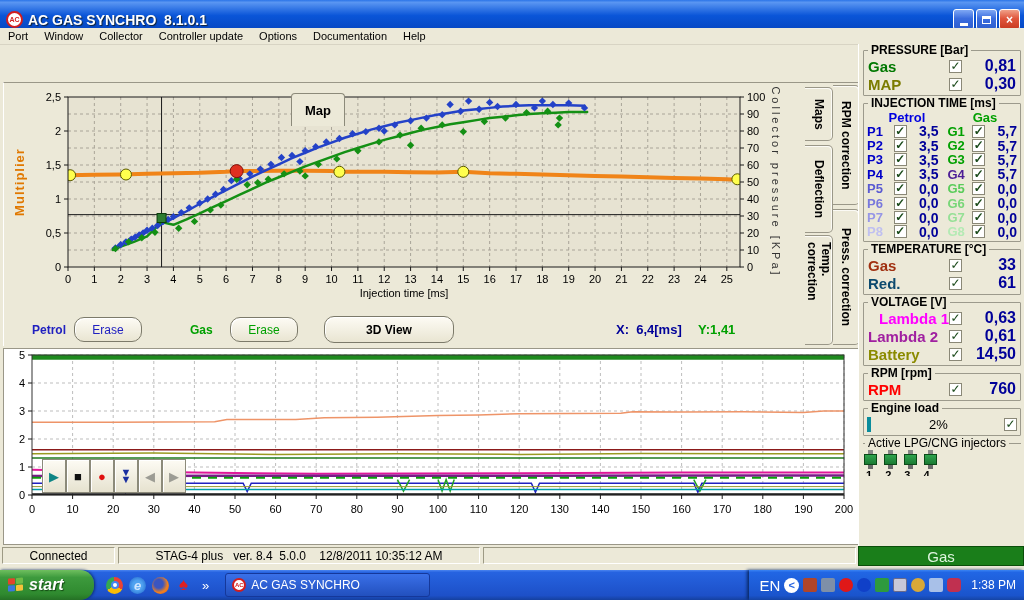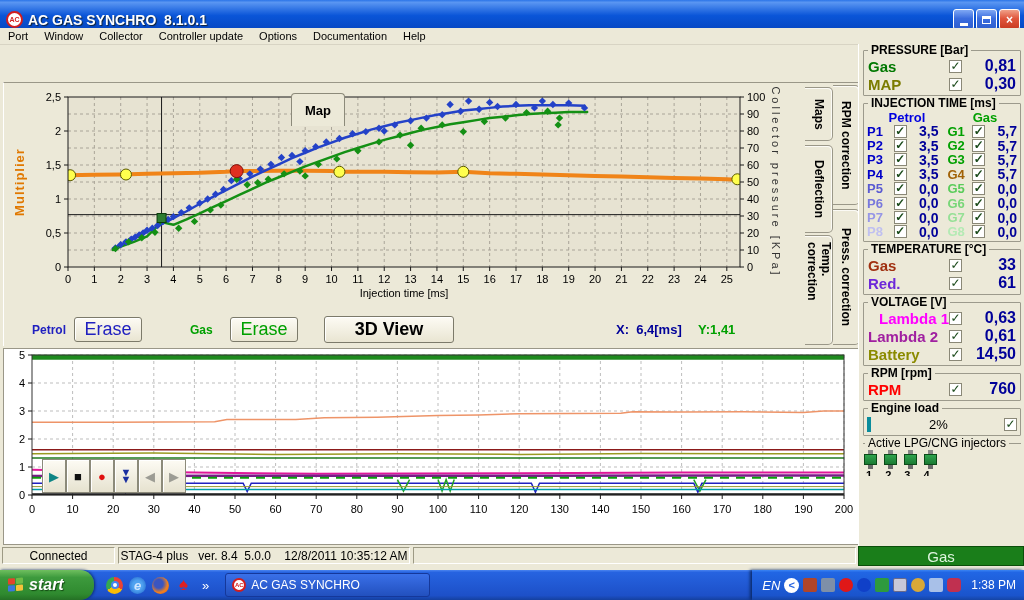--- a/index.html
+++ b/index.html
@@ -42,21 +42,21 @@
     border-top:1px solid #9A9788; border-left:1px solid #fff; }
   .map-panel svg { position:absolute; top:0; left:0; }
   .vtab { position:absolute; background:#ECE9D8; border:1px solid #9A9788; border-left:none;
     border-radius:0 5px 5px 0; writing-mode:vertical-rl; font-weight:bold; font-size:12px;
     display:flex; align-items:center; justify-content:center; padding:6px 2px;
     box-shadow:inset -1px 1px 0 #FBFAF5; }
   .vtab.active { z-index:2; }
 
   .map-footer-label { position:absolute; font-size:12px; font-weight:bold; }
   .btn { position:absolute; background:linear-gradient(180deg,#FDFBF4,#E9E5D2); border:1px solid #7C7A6A;
-    border-radius:3px; box-shadow:inset 1px 1px 0 #fff; font-size:18px;
+    border-radius:10px; box-shadow:inset 1px 1px 0 #fff; font-size:12px;
     display:flex; align-items:center; justify-content:center; }
   .cursor-pos { position:absolute; font-size:13px; font-weight:bold; white-space:pre; }
 
   
   .rec-panel { position:absolute; top:348px; left:3px; width:856px; height:197px; background:#fff;
     border:1px solid #9A9788; box-shadow:inset 1px 1px 0 #fff; }
   .rec-panel svg { position:absolute; top:0; left:0; }
   .transport { position:absolute; left:38px; top:110px; display:flex; z-index:4; }
   .tbtn { width:24px; height:34px; background:linear-gradient(180deg,#FDFBF4,#E6E2CF);
     border:1px solid #8C8A7A; box-shadow:inset 1px 1px 0 #fff; margin-right:0;
@@ -108,21 +108,21 @@
   .winflag span { border-radius:1px; }
   .ql { display:flex; align-items:center; gap:6px; margin-left:12px; }
   .ql-ico { width:17px; height:17px; border-radius:50%; display:flex; align-items:center; justify-content:center; font-size:13px; font-weight:bold; }
   .chevron { color:#fff; font-size:13px; margin-left:4px; }
   .task-btn { margin-left:16px; width:205px; height:24px; background:linear-gradient(180deg,#3A70E8,#2250BE);
     border:1px solid #15389A; border-radius:3px; display:flex; align-items:center; gap:5px; padding:0 6px; color:#fff; font-size:12px; }
   .task-ico { width:14px; height:14px; border-radius:7px; background:#fff; border:2px solid #D21E1E; color:#D21E1E;
     font-size:6px; font-weight:bold; display:flex; align-items:center; justify-content:center; }
   .tray { margin-left:auto; height:30px; display:flex; align-items:center; gap:4px; padding:0 8px 0 10px;
     background:linear-gradient(180deg,#3A84F4 0%,#2166E4 8%,#1A54CC 85%,#1544A4 100%); box-shadow:-2px 0 3px #0A2A6A; }
-  .tray-lang { color:#fff; font-size:13px;font-style:italic; }
+  .tray-lang { color:#fff; font-size:15px; }
   .tray-chev { width:15px; height:15px; border-radius:50%; background:#fff; color:#2663E0; font-weight:bold; font-size:11px;
     display:flex; align-items:center; justify-content:center; }
   .tray-ico { width:14px; height:14px; border-radius:2px; }
   .tray-clock { color:#fff; font-size:12px; margin-left:6px; white-space:nowrap; }
 </style>
 </head>
 <body>
 
 <div class="screen">
 
@@ -523,21 +523,21 @@
           <span style="color:#9C9C94">◀</span>
         </div>
       <div class="tbtn">
           <span style="color:#9C9C94">▶</span>
         </div>
     </div>
   </div>
 
   <div class="statusbar">
     <div class="scell" style="width:113px;">Connected</div>
-    <div class="scell" style="width:292px;">STAG-4 plus   ver. 8.4  5.0.0    12/8/2011 10:35:12 AM</div>
+    <div class="scell" style="width:362px;">STAG-4 plus   ver. 8.4  5.0.0    12/8/2011 10:35:12 AM</div>
     <div class="scell" style="flex:1;"></div>
   </div>
 
   <div class="right-panel">
 
     <div class="gb">
       <div class="gb-title">PRESSURE [Bar]</div>
       <div id="pressure-rows">
           <div class="rrow">
             <span class="rlabel" style="color: rgb(0, 120, 0);">Gas</span>
@@ -580,21 +580,21 @@
             <span class="cb">✓</span>
             <span class="pv">3,5</span>
             <span class="gl" style="color: rgb(0, 160, 0);">G3</span>
             <span class="cb">✓</span>
             <span class="gv">5,7</span>
           </div>
           <div class="inj-row">
             <span class="pl" style="color: rgb(0, 0, 200);">P4</span>
             <span class="cb">✓</span>
             <span class="pv">3,5</span>
-            <span class="gl" style="color: #a16207;">G4</span>
+            <span class="gl" style="color: #4c1d95;">G4</span>
             <span class="cb">✓</span>
             <span class="gv">5,7</span>
           </div>
           <div class="inj-row">
             <span class="pl" style="color: rgb(90, 90, 210);">P5</span>
             <span class="cb">✓</span>
             <span class="pv">0,0</span>
             <span class="gl" style="color: rgb(90, 204, 90);">G5</span>
             <span class="cb">✓</span>
             <span class="gv">0,0</span>
@@ -628,21 +628,21 @@
 
     <div class="gb">
       <div class="gb-title">TEMPERATURE [°C]</div>
       <div id="temperature-rows">
           <div class="rrow">
             <span class="rlabel" style="color: rgb(160, 48, 16);">Gas</span>
             <span class="cb">✓</span>
             <span class="rval">33</span>
           </div>
           <div class="rrow">
-            <span class="rlabel" style="color: #6d28d9;">Red.</span>
+            <span class="rlabel" style="color: #0c4a6e;">Red.</span>
             <span class="cb">✓</span>
             <span class="rval">61</span>
           </div>
         </div>
     </div>
 
     <div class="gb">
       <div class="gb-title">VOLTAGE [V]</div>
       <div id="voltage-rows">
           <div class="rrow">

